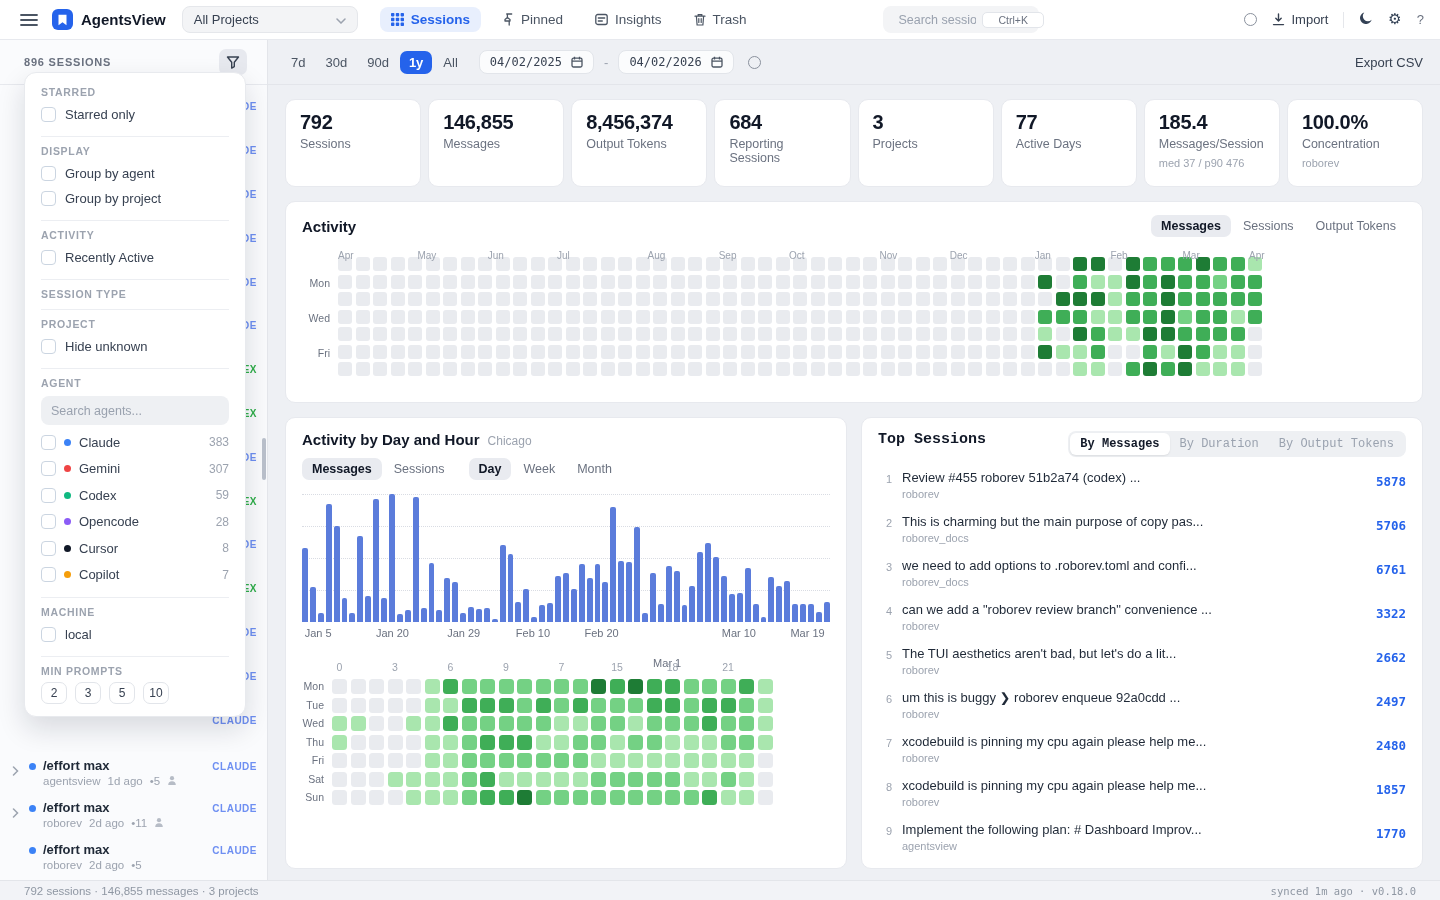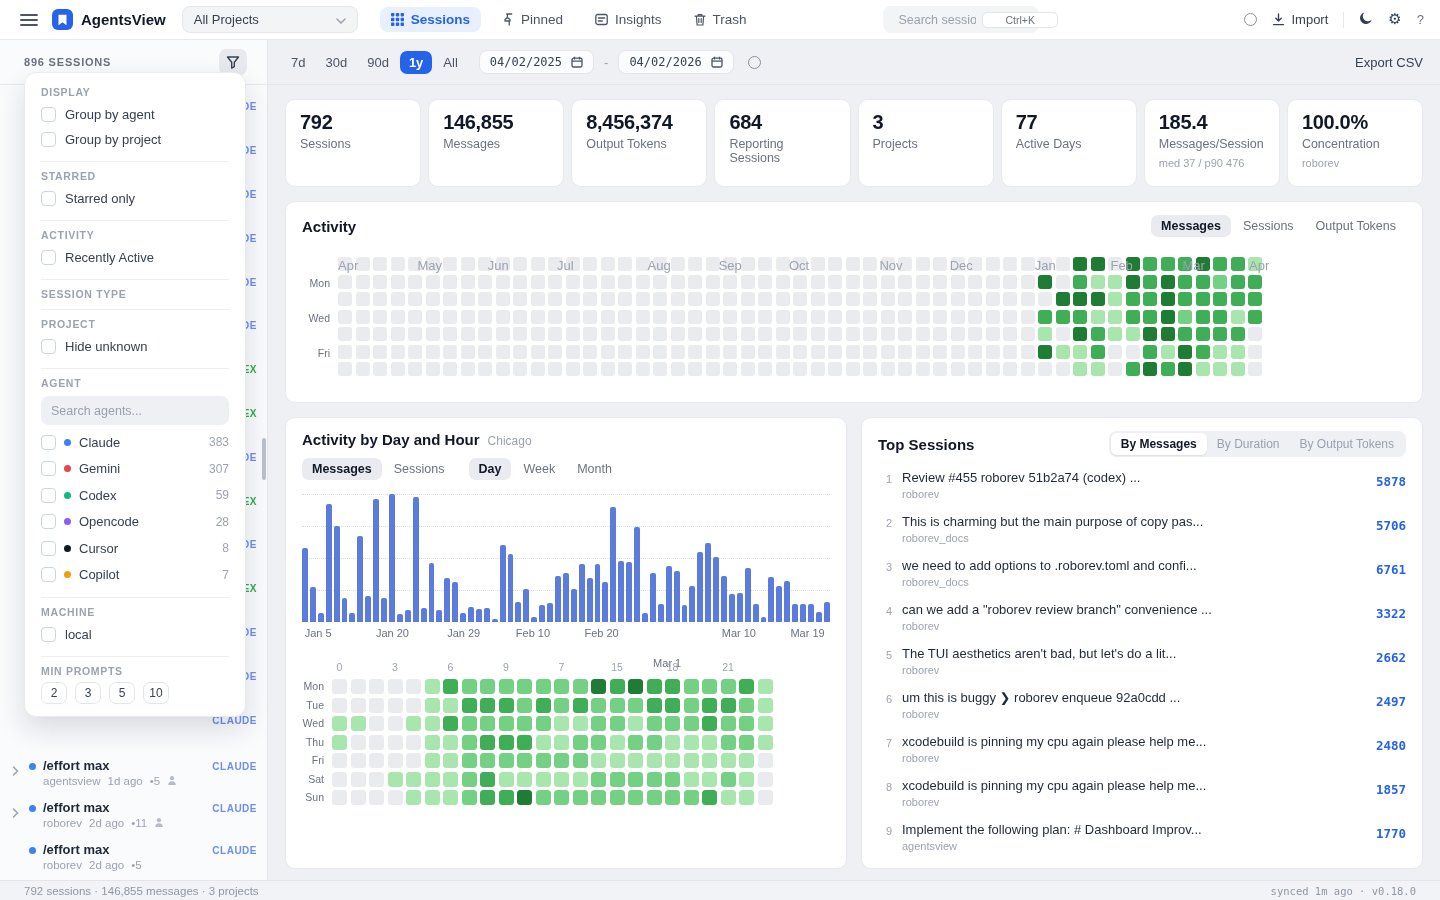--- a/index.html
+++ b/index.html
@@ -15,21 +15,21 @@
   .brand-title { font-size:15px; font-weight:700; color:#111827; }
   .proj-select { margin-left:16px; width:176px; height:27px; background:#f3f4f6; border:1px solid #e5e7eb; border-radius:8px; display:flex; align-items:center; padding:0 11px; font-size:13px; color:#374151; }
   .proj-select .chev { margin-left:auto; }
   .nav { display:flex; align-items:center; gap:10px; margin-left:22px; }
   .nav-tab { display:flex; align-items:center; gap:7px; padding:5px 11px; font-size:13.5px; color:#4b5563; border-radius:8px; cursor:pointer; white-space:nowrap; }
   .nav-tab.active { background:#e8effd; color:#2563eb; font-weight:600; }
   .nav-tab svg { flex:0 0 auto; }
   .search-box { margin-left:auto; margin-right:205px; width:156px; height:27px; background:#f3f4f6; border-radius:8px; display:flex; align-items:center; gap:6px; padding:0 6px 0 9px; }
   .search-box input { border:0; outline:0; background:transparent; font-size:12.5px; color:#374151; width:78px; font-family:inherit; }
   .search-box input::placeholder { color:#9aa2af; }
-  .kbd { background:#fff; border:1px solid #e2e5ea; border-radius:5px; font-size:10.5px; color:#6b7280; padding:1px 22px; white-space:nowrap; }
+  .kbd { background:#fff; border:1px solid #e2e5ea; border-radius:5px; font-size:10.5px; color:#6b7280; padding:1px 15px; white-space:nowrap; }
   .top-right { display:flex; align-items:center; gap:15px; }
   .circle-icon { width:13px; height:13px; border:1.5px solid #8a919d; border-radius:50%; }
   .import-btn { display:flex; align-items:center; gap:6px; font-size:13px; color:#374151; cursor:pointer; }
   .vdiv { width:1px; height:16px; background:#e5e7eb; }
   .gear { font-family:"DejaVu Sans", sans-serif; font-size:15px; color:#334155; line-height:1; cursor:pointer; }
   .help { font-size:13px; color:#6b7280; cursor:pointer; }
 
   
   .body { flex:1; display:flex; min-height:0; }
 
@@ -89,21 +89,21 @@
   .pill { padding:4px 10px; font-size:12.5px; color:#6b7280; border-radius:7px; cursor:pointer; white-space:nowrap; }
   .pill.active { background:#e9ebf0; color:#111827; font-weight:600; }
 
   .activity-card { margin-top:14px; padding:13px 16px; height:202px; }
   .act-head { display:flex; align-items:center; justify-content:space-between; }
   .year-heatmap { display:flex; margin-top:5px; }
   .yh-days { width:36px; display:grid; grid-template-rows:repeat(7,14px); row-gap:3.5px; margin-top:16px; }
   .yh-days div { font-size:10.5px; color:#6b7280; text-align:right; padding-right:8px; line-height:14px; }
   .yh-right { position:relative; }
   .yh-months { position:relative; height:15px; }
-  .yh-months span { position:absolute; top:16px; font-size:13px; color:#9ca3af; }
+  .yh-months span { position:absolute; top:8px; font-size:10px; color:#9ca3af; }
   .yh-grid { display:grid; grid-auto-flow:column; grid-template-rows:repeat(7,14px); grid-auto-columns:14px; gap:3.5px; }
   .hm-cell { border-radius:3px; }
 
   .bottom-row { display:flex; gap:14px; margin-top:14px; height:452px; }
   .half-card { flex:1; padding:13px 16px; overflow:hidden; }
   .dh-head { display:flex; align-items:baseline; gap:8px; }
   .dh-sub { font-size:12px; color:#9ca3af; }
   .dh-controls { display:flex; gap:14px; margin-top:10px; }
   .bar-chart { position:relative; height:128px; margin-top:14px; }
   .gridline { position:absolute; left:0; right:0; border-top:1px dotted #d9dce3; }
@@ -112,21 +112,21 @@
   .x-labels { position:relative; height:18px; margin-top:5px; }
   .x-labels span { position:absolute; top:0; font-size:11px; color:#6b7280; white-space:nowrap; }
   .hour-heatmap { margin-top:16px; display:grid; grid-template-columns:30px auto; row-gap:4px; }
   .hh-hours { position:relative; height:14px; grid-column:2; }
   .hh-hours span { position:absolute; top:0; transform:translateX(-50%); font-size:10.5px; color:#9ca3af; }
   .hh-days { display:grid; grid-template-rows:repeat(7,15px); row-gap:3.5px; }
   .hh-days div { font-size:10.5px; color:#6b7280; text-align:right; padding-right:8px; line-height:15px; }
   .hh-grid { display:grid; grid-template-columns:repeat(24,15px); grid-template-rows:repeat(7,15px); gap:3.5px; }
   .hm-cell2 { border-radius:3.5px; }
 
-  .ts-head { display:flex; align-items:center; justify-content:space-between; }
+  .ts-head { display:flex; justify-content:space-between;font-family:Liberation Mono, monospace; }
   .seg-control { background:#eef0f3; border-radius:8px; padding:2px; display:flex; }
   .seg { padding:4px 10px; font-size:12px; color:#9aa2af; border-radius:6px; cursor:pointer; white-space:nowrap; }
   .seg.active { background:#fff; color:#111827; font-weight:600; box-shadow:0 1px 2px rgba(0,0,0,.08); }
   .ts-list { margin-top:5px; }
   .ts-item { display:flex; align-items:flex-start; gap:10px; padding:8px 0 6px; cursor:pointer; }
   .ts-rank { width:14px; text-align:right; font-size:11px; color:#9ca3af; padding-top:3px; flex:0 0 auto; }
   .ts-mid { flex:1; min-width:0; }
   .ts-title { font-size:13px; color:#1f2937; white-space:nowrap; overflow:hidden; text-overflow:ellipsis; }
   .ts-proj { font-size:11px; color:#9ca3af; margin-top:3px; }
   .ts-val { font-family:"DejaVu Sans Mono", monospace; font-size:12.5px; font-weight:700; color:#2563eb; padding-top:4px; flex:0 0 auto; }
@@ -373,39 +373,39 @@
             <span class="si-badge">CLAUDE</span>
           </div>
         </div>
 
       <div class="scroll-thumb"></div>
 
       <div class="filter-popup">
         <div>
 
         <div>
+              <div class="f-title">Starred</div>
+              <div class="f-rows">
+                <div class="f-row">
+                  <span class="cb"></span>
+                  <span>Starred only</span>
+                </div>
+              </div>
+              <div class="f-div"></div>
+            </div>
+            <div>
               <div class="f-title">Display</div>
               <div class="f-rows">
                 <div class="f-row">
                   <span class="cb"></span>
                   <span>Group by agent</span>
                 </div>
                 <div class="f-row">
                   <span class="cb"></span>
                   <span>Group by project</span>
-                </div>
-              </div>
-              <div class="f-div"></div>
-            </div>
-            <div>
-              <div class="f-title">Starred</div>
-              <div class="f-rows">
-                <div class="f-row">
-                  <span class="cb"></span>
-                  <span>Starred only</span>
                 </div>
               </div>
               <div class="f-div"></div>
             </div>
             <div>
               <div class="f-title">Activity</div>
               <div class="f-rows">
                 <div class="f-row">
                   <span class="cb"></span>
                   <span>Recently Active</span>

